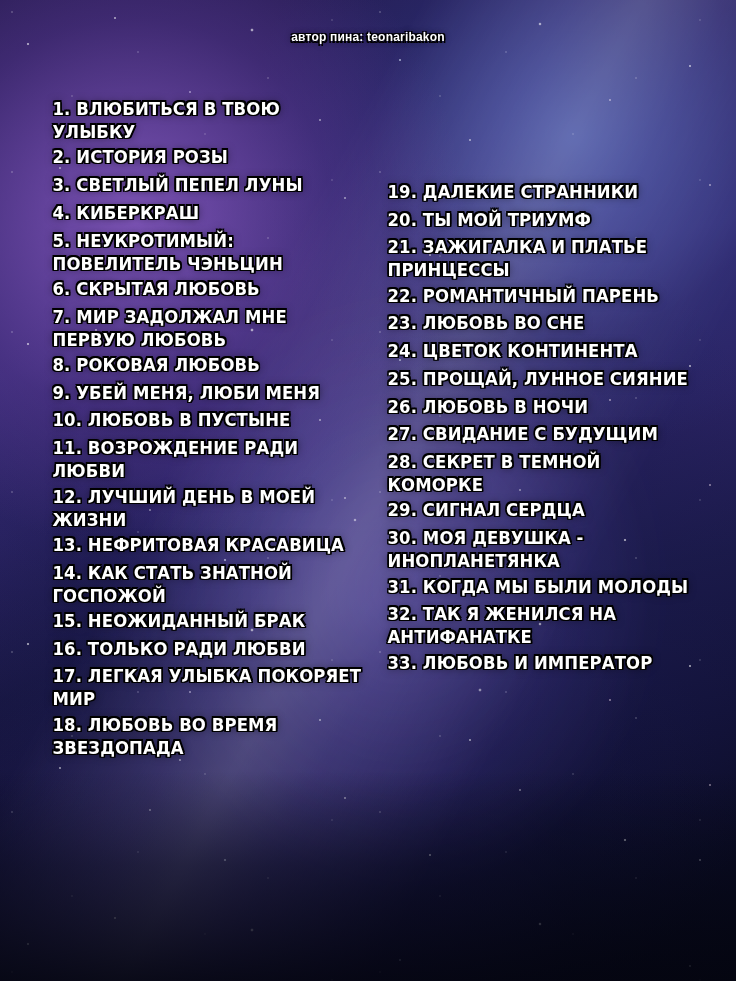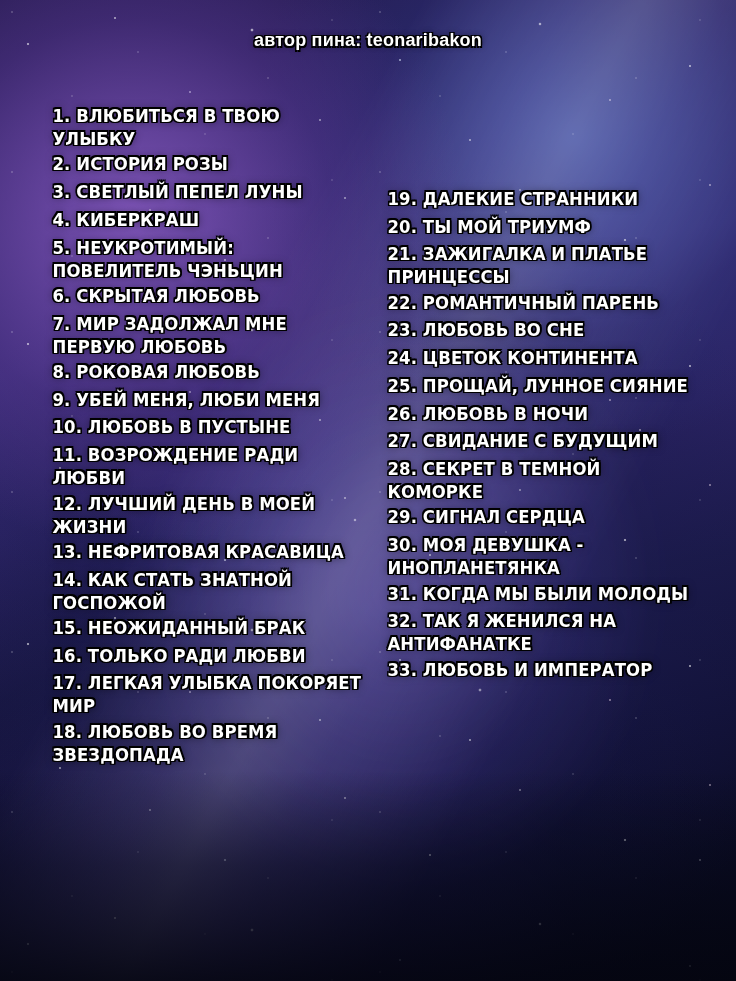--- a/index.html
+++ b/index.html
@@ -127,21 +127,21 @@
   .content {
     position: absolute;
     inset: 0;
     display: flex;
     flex-direction: column;
     align-items: center;
   }
 
   .credit {
     margin-top: 30px;
-    font-size: 18px;
+    font-size: 12px;
     font-weight: bold;
     color: #ffffff;
     letter-spacing: 0.2px;
     text-shadow:
       -1.5px -1.5px 0 #000, 1.5px -1.5px 0 #000,
       -1.5px 1.5px 0 #000, 1.5px 1.5px 0 #000,
       0 0 6px rgba(0,0,0,0.8);
   }
 
   .title {

